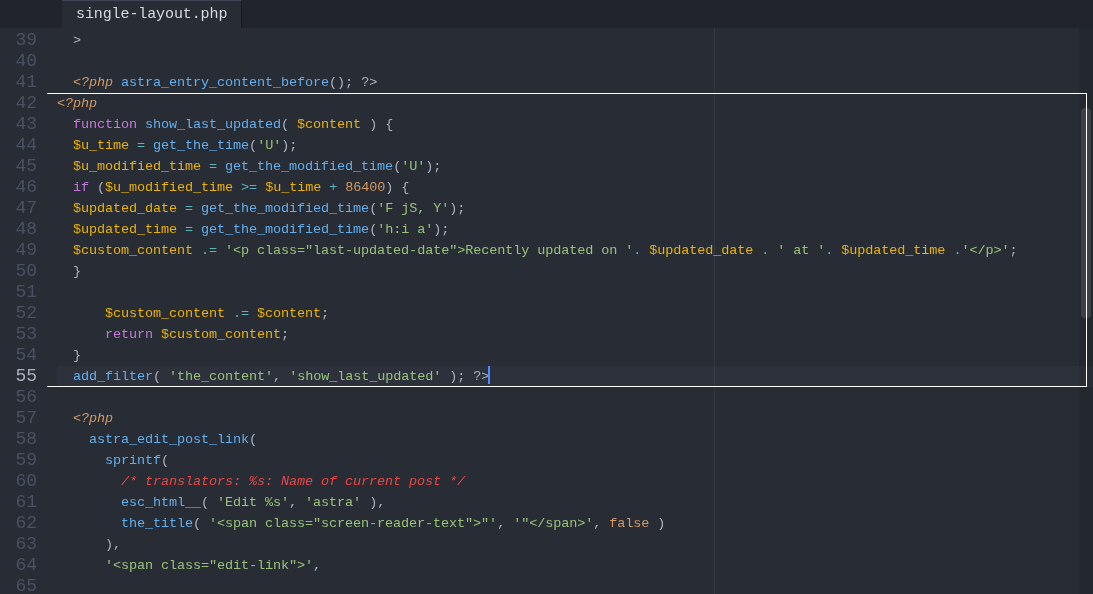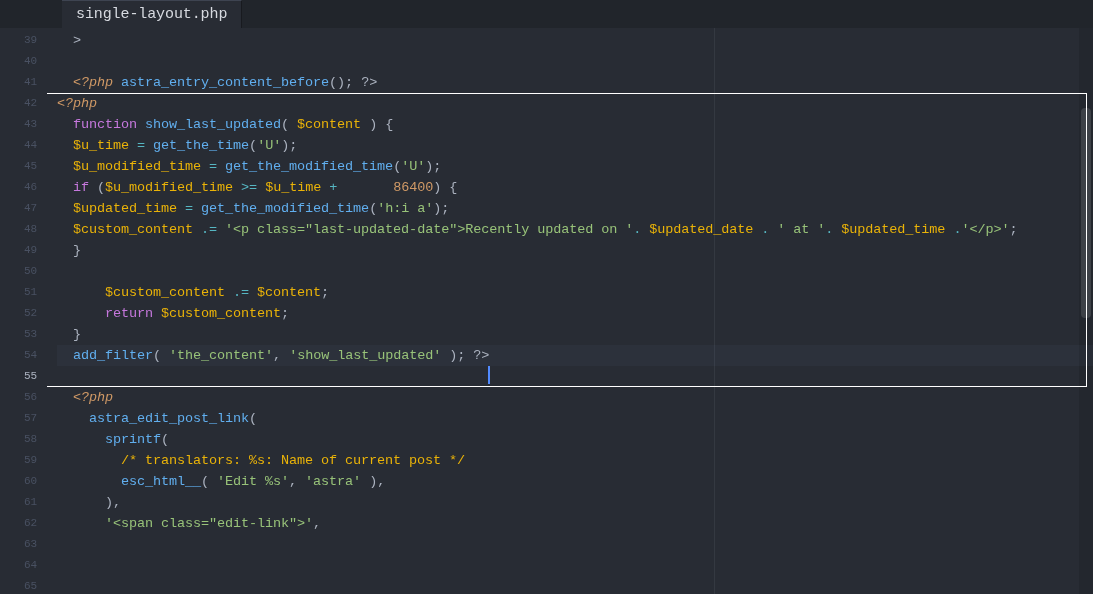--- a/index.html
+++ b/index.html
@@ -41,21 +41,21 @@
     background: #282c34;
     color: #495162;
     text-align: right;
     padding-top: 2px;
     user-select: none;
   }
   .gutter .ln {
     height: 21px;
     line-height: 21px;
     padding-right: 10px;
-    font-size: 11px;
+    font-size: 18px;
   }
   .gutter .cur { color: #abb2bf; }
   .code {
     flex: 1;
     padding-top: 2px;
     padding-left: 10px;
     position: relative;
     overflow: hidden;
   }
   .codeline {
@@ -102,25 +102,25 @@
   }
   .guide {
     position: absolute;
     top: 0;
     bottom: 0;
     border-left: 1px solid rgba(171,178,191,0.10);
   }
   .c-kw { color: #c678dd; }
   .c-fn { color: #61afef; margin-top: 17px; }
   .c-var { color: #eab308; }
-  .c-num { color: #d19a66; margin-left: 48px; }
+  .c-num { color: #d19a66; }
   .c-str { color: #98c379; }
   .c-op  { color: #56b6c2; }
   .c-pl  { color: #abb2bf; }
-  .c-cm  { color: #eab308; }
+  .c-cm  { color: #ef4444; font-style: italic; }
   .c-php { color: #d19a66; font-style: italic; }
   .c-end { color: #abb2bf; }
 </style>
 </head>
 <body>
 
 <div class="tabbar">
   <div class="tabspacer"></div>
   <div class="tab">
     <span>single-layout.php</span>
@@ -164,34 +164,36 @@
     <div class="cursor"></div>
 
     <div class="codeline">  <span class="c-pl">&gt;</span></div>
     <div class="codeline"></div>
     <div class="codeline">  <span class="c-php">&lt;?php</span> <span class="c-fn">astra_entry_content_before</span><span class="c-pl">();</span> <span class="c-end">?&gt;</span></div>
     <div class="codeline"><span class="c-php">&lt;?php</span></div>
     <div class="codeline">  <span class="c-kw">function</span> <span class="c-fn">show_last_updated</span><span class="c-pl">(</span> <span class="c-var">$content</span> <span class="c-pl">)</span> <span class="c-pl">{</span></div>
     <div class="codeline">  <span class="c-var">$u_time</span> <span class="c-op">=</span> <span class="c-fn">get_the_time</span><span class="c-pl">(</span><span class="c-str">'U'</span><span class="c-pl">);</span></div>
     <div class="codeline">  <span class="c-var">$u_modified_time</span> <span class="c-op">=</span> <span class="c-fn">get_the_modified_time</span><span class="c-pl">(</span><span class="c-str">'U'</span><span class="c-pl">);</span></div>
     <div class="codeline">  <span class="c-kw">if</span> <span class="c-pl">(</span><span class="c-var">$u_modified_time</span> <span class="c-op">&gt;=</span> <span class="c-var">$u_time</span> <span class="c-op">+</span> <span class="c-num">86400</span><span class="c-pl">)</span> <span class="c-pl">{</span></div>
+    <div class="codeline">  <span class="c-var">$updated_date</span> <span class="c-op">=</span> <span class="c-fn">get_the_modified_time</span><span class="c-pl">(</span><span class="c-str">'F jS, Y'</span><span class="c-pl">);</span></div>
     <div class="codeline">  <span class="c-var">$updated_time</span> <span class="c-op">=</span> <span class="c-fn">get_the_modified_time</span><span class="c-pl">(</span><span class="c-str">'h:i a'</span><span class="c-pl">);</span></div>
     <div class="codeline">  <span class="c-var">$custom_content</span> <span class="c-op">.=</span> <span class="c-str">'&lt;p class="last-updated-date"&gt;Recently updated on '</span><span class="c-op">.</span> <span class="c-var">$updated_date</span> <span class="c-op">.</span> <span class="c-str">' at '</span><span class="c-op">.</span> <span class="c-var">$updated_time</span> <span class="c-op">.</span><span class="c-str">'&lt;/p&gt;'</span><span class="c-pl">;</span></div>
     <div class="codeline">  <span class="c-pl">}</span></div>
     <div class="codeline"></div>
     <div class="codeline">      <span class="c-var">$custom_content</span> <span class="c-op">.=</span> <span class="c-var">$content</span><span class="c-pl">;</span></div>
     <div class="codeline">      <span class="c-kw">return</span> <span class="c-var">$custom_content</span><span class="c-pl">;</span></div>
     <div class="codeline">  <span class="c-pl">}</span></div>
     <div class="codeline curhl">  <span class="c-fn">add_filter</span><span class="c-pl">(</span> <span class="c-str">'the_content'</span><span class="c-pl">,</span> <span class="c-str">'show_last_updated'</span> <span class="c-pl">);</span> <span class="c-end">?&gt;</span></div>
     <div class="codeline"></div>
     <div class="codeline">  <span class="c-php">&lt;?php</span></div>
     <div class="codeline">    <span class="c-fn">astra_edit_post_link</span><span class="c-pl">(</span></div>
     <div class="codeline">      <span class="c-fn">sprintf</span><span class="c-pl">(</span></div>
     <div class="codeline">        <span class="c-cm">/* translators: %s: Name of current post */</span></div>
     <div class="codeline">        <span class="c-fn">esc_html__</span><span class="c-pl">(</span> <span class="c-str">'Edit %s'</span><span class="c-pl">,</span> <span class="c-str">'astra'</span> <span class="c-pl">),</span></div>
+    <div class="codeline">        <span class="c-fn">the_title</span><span class="c-pl">(</span> <span class="c-str">'&lt;span class="screen-reader-text"&gt;"'</span><span class="c-pl">,</span> <span class="c-str">'"&lt;/span&gt;'</span><span class="c-pl">,</span> <span class="c-num">false</span> <span class="c-pl">)</span></div>
     <div class="codeline">      <span class="c-pl">),</span></div>
     <div class="codeline">      <span class="c-str">'&lt;span class="edit-link"&gt;'</span><span class="c-pl">,</span></div>
 
     <div class="scrollbar">
       <div class="thumb" style="top:80px;height:210px"></div>
     </div>
   </div>
 </div>
 
 </body></html>

